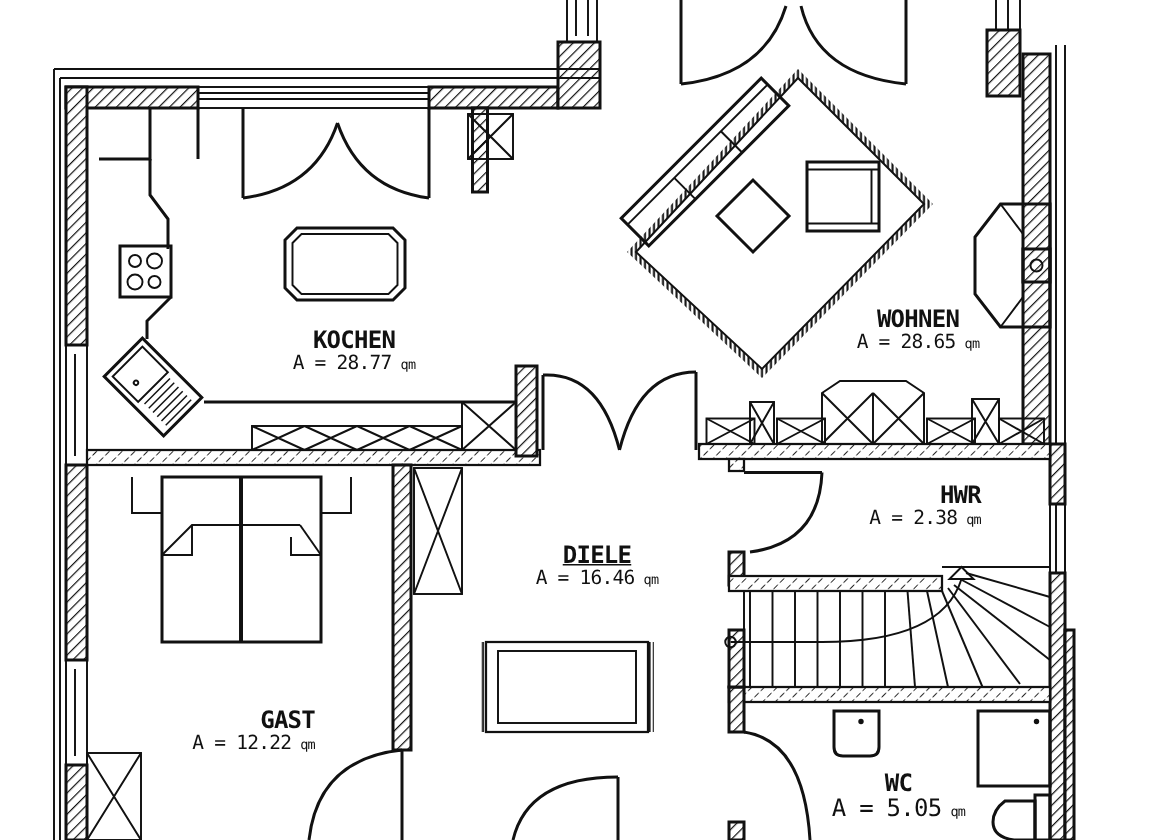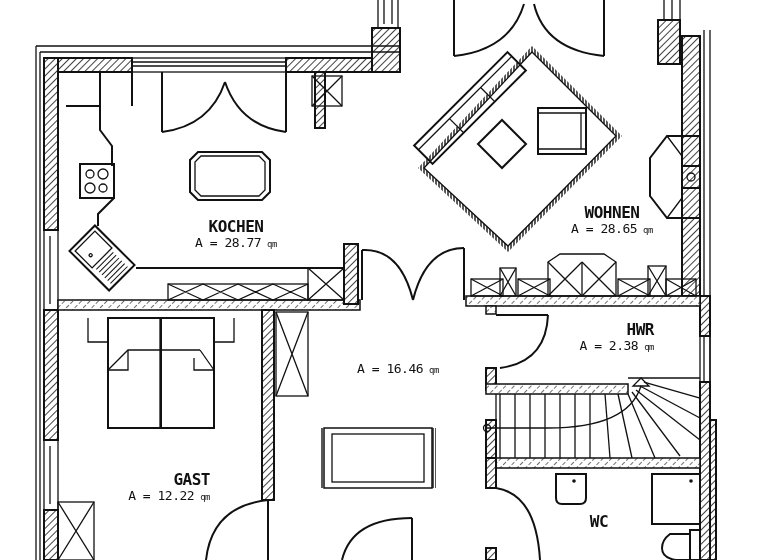--- a/index.html
+++ b/index.html
@@ -299,28 +299,30 @@
   <span class="name">KOCHEN</span>
   <span class="area"><span>A =</span> <span>28.77</span><span class="unit">qm</span></span>
 </div>
 
 <div class="label" style="left:552px; top:205px; width:120px;">
   <span class="name">WOHNEN</span>
   <span class="area"><span>A =</span> <span>28.65</span><span class="unit">qm</span></span>
 </div>
 
 <div class="label" style="left:338px; top:362px; width:120px;">
+  <span class="name underline">DIELE</span>
   <span class="area"><span>A =</span> <span>16.46</span><span class="unit">qm</span></span>
 </div>
 
 <div class="label" style="left:544px; top:322px; width:110px;text-align:right;">
   <span class="name">HWR</span>
   <span class="area"><span>A =</span> <span>2.38</span><span class="unit">qm</span></span>
 </div>
 
 <div class="label" style="left:100px; top:472px; width:110px;text-align:right;">
   <span class="name">GAST</span>
   <span class="area"><span>A =</span> <span>12.22</span><span class="unit">qm</span></span>
 </div>
 
 <div class="label" style="left:544px; top:514px; width:110px;text-align:center;">
   <span class="name">WC</span>
+  <span class="area" style="font-size:16px;"><span>A =</span> <span>5.05</span><span class="unit">qm</span></span>
 </div>
 
 </body></html>

